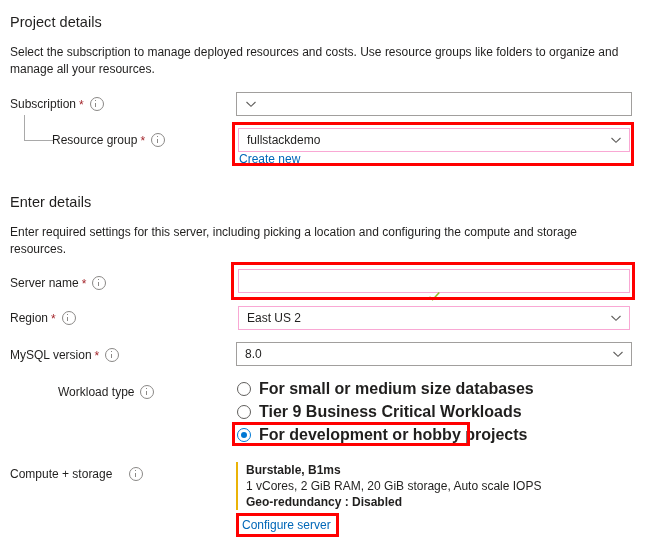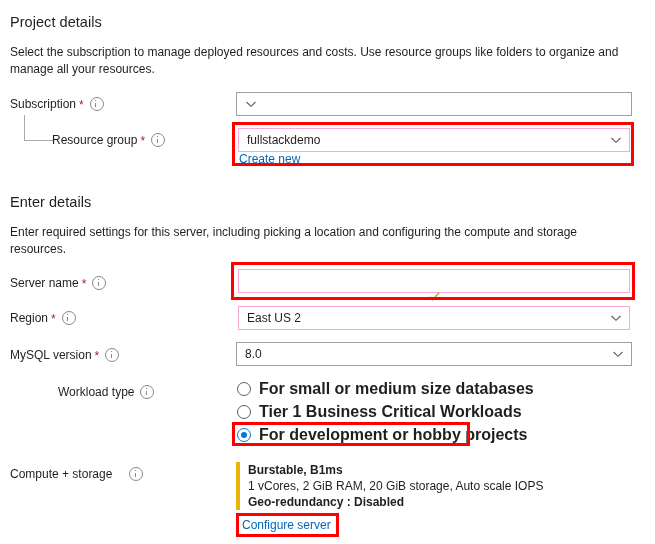--- a/index.html
+++ b/index.html
@@ -162,21 +162,21 @@
   }
   .radio-label {
     font-size: 16px;
     font-weight: bold;
     color: #201f1e;
   }
 
   
   .compute-block {
     position: absolute;
-    border-left: 4px solid #eab308;
+    border-left: 2px solid #eab308;
     padding-left: 8px;
     box-sizing: border-box;
   }
   .compute-line {
     font-size: 12px;
     line-height: 16px;
     color: #201f1e;
     white-space: nowrap;
   }
   .compute-line.bold { font-weight: bold; }
@@ -296,21 +296,21 @@
     <span class="info-icon"></span>
   </div>
 
   <div class="radio-row" style="left:237px; top:380px;">
     <span class="radio"></span>
     <span class="radio-label">For small or medium size databases</span>
   </div>
 
   <div class="radio-row" style="left:237px; top:403px;">
     <span class="radio"></span>
-    <span class="radio-label">Tier 1 Business Critical Workloads</span>
+    <span class="radio-label">Tier 9 Business Critical Workloads</span>
   </div>
 
   <div class="radio-row" style="left:237px; top:426px;">
     <span class="radio checked"></span>
     <span class="radio-label">For development or hobby projects</span>
   </div>
 
   <div class="redbox" style="left:232px; top:422px; width:238px; height:24px;"></div>
 
   <div class="field-label" style="left:10px; top:467px;gap:14px;">

